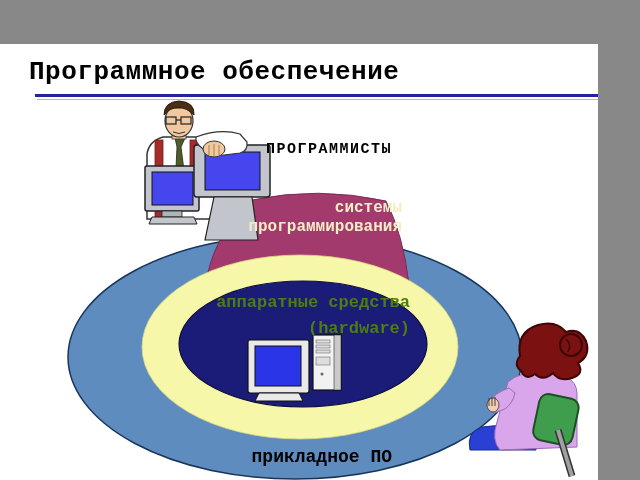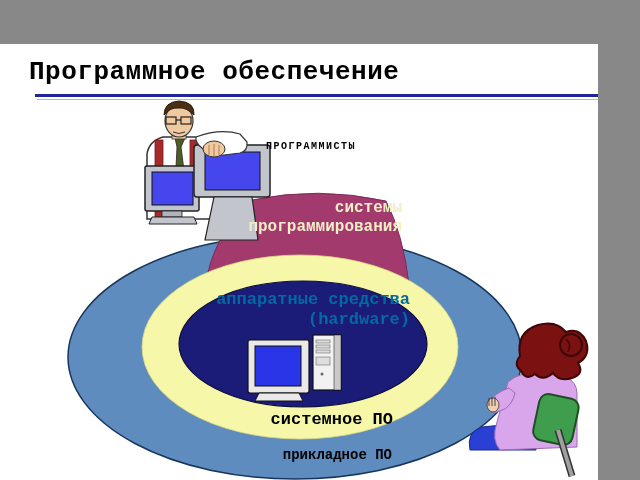--- a/index.html
+++ b/index.html
@@ -10,26 +10,26 @@
   }
   .abs{position:absolute;}
   .slide-title{
     left:29px;top:13px;font-size:26px;font-weight:bold;color:#000;
     letter-spacing:0.5px;white-space:nowrap;
   }
   .title-underline{left:35px;top:50px;width:572px;height:3px;background:#23239E;}
   .title-underline-shadow{left:37px;top:55px;width:572px;height:1px;background:#b9b9b9;}
   .diagram-svg{left:0;top:0;width:640px;height:480px;}
   .lbl{position:absolute;font-weight:bold;color:#000;text-align:right;}
-  .lbl-programmers{left:266px;top:97px;width:180px;font-size:10px;letter-spacing:1.5px;text-align:left;white-space:nowrap;}
+  .lbl-programmers{left:266px;top:97px;width:180px;font-size:15px;letter-spacing:1.5px;text-align:left;white-space:nowrap;}
   .lbl-users{left:438px;top:409px;width:164px;font-size:15px;letter-spacing:1px;white-space:nowrap;}
   .lbl-sysprog{left:200px;top:155px;width:202px;font-size:16px;line-height:19px;color:#F2EDC4;}
-  .lbl-hardware{left:196px;top:246px;width:214px;font-size:17px;line-height:20px;color:#0369a1;}
+  .lbl-hardware{left:196px;top:246px;width:214px;font-size:17px;line-height:26px;color:#4d7c0f;}
   .lbl-syssoft{left:233px;top:366px;width:160px;font-size:17px;white-space:nowrap;}
-  .lbl-appsoft{left:230px;top:403px;width:162px;font-size:14px;white-space:nowrap;}
+  .lbl-appsoft{left:230px;top:403px;width:162px;font-size:18px;white-space:nowrap;}
   .nav{left:431px;top:442px;display:flex;align-items:center;gap:5px;}
   .nav button{
     width:52px;height:27px;background:#4F81BD;border:2px solid #38659B;border-radius:4px;
     display:flex;align-items:center;justify-content:center;padding:0;cursor:pointer;
   }
   .nav button.home{width:46px;height:26px;}
   .page-number{left:594px;top:450px;font-size:13px;color:#7F7F7F;}
 </style>
 </head>
 <body>
@@ -125,21 +125,20 @@
         </g>
         <line x1="558" y1="386" x2="572" y2="432" stroke="#333" stroke-width="7"></line>
         <line x1="558" y1="386" x2="572" y2="432" stroke="#A0A0A0" stroke-width="4"></line>
       </g>
     </g>
   </svg>
 
   <div class="lbl lbl-programmers">ПРОГРАММИСТЫ</div>
   <div class="lbl lbl-sysprog">системы программирования</div>
   <div class="lbl lbl-hardware">аппаратные средства (hardware)</div>
-  <div class="lbl lbl-syssoft">системное ПО</div>
   <div class="lbl lbl-appsoft">прикладное ПО</div>
 
   <div class="abs nav">
     <button title="back">
       <svg width="30" height="19" viewBox="0 0 30 19">
         <path d="M 24 1 L 24 18 L 4 9.5 Z" fill="#2D5986" stroke="#24496E" stroke-width="1"></path>
       </svg>
     </button>
     <button title="forward">
       <svg width="30" height="19" viewBox="0 0 30 19">

